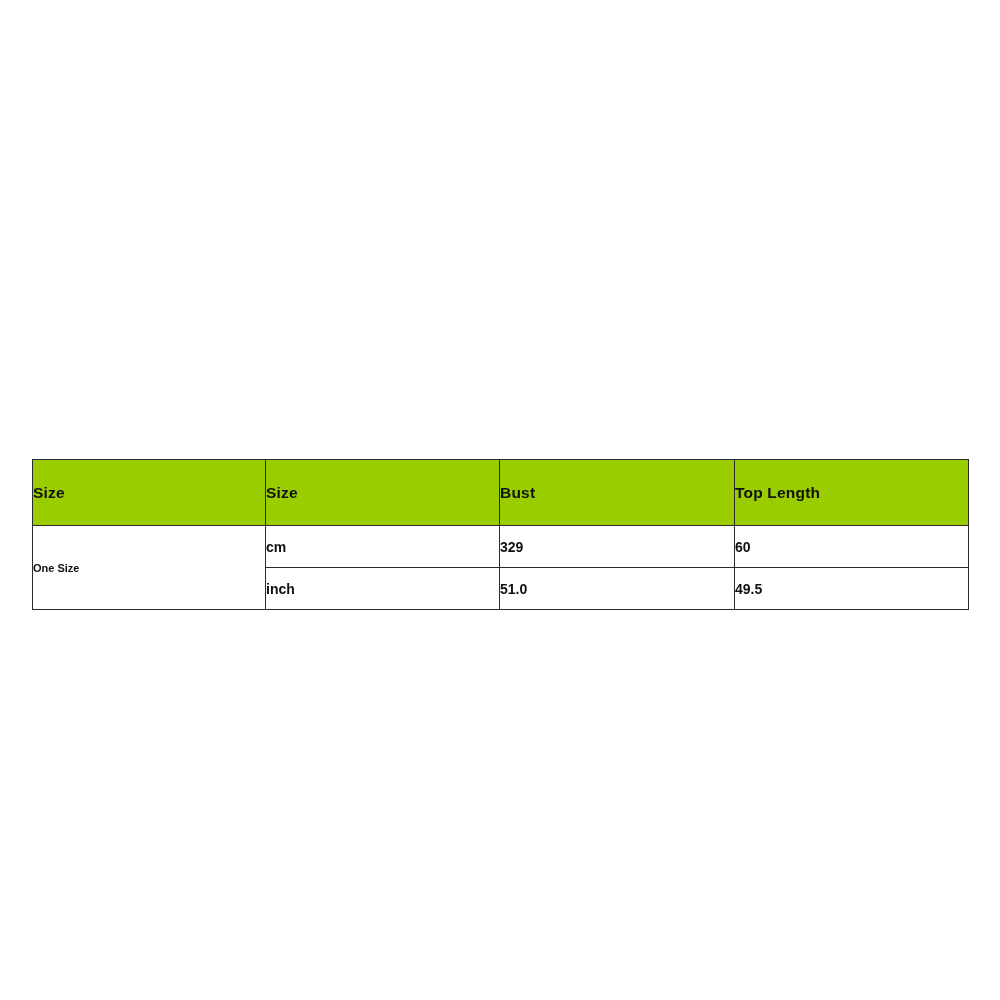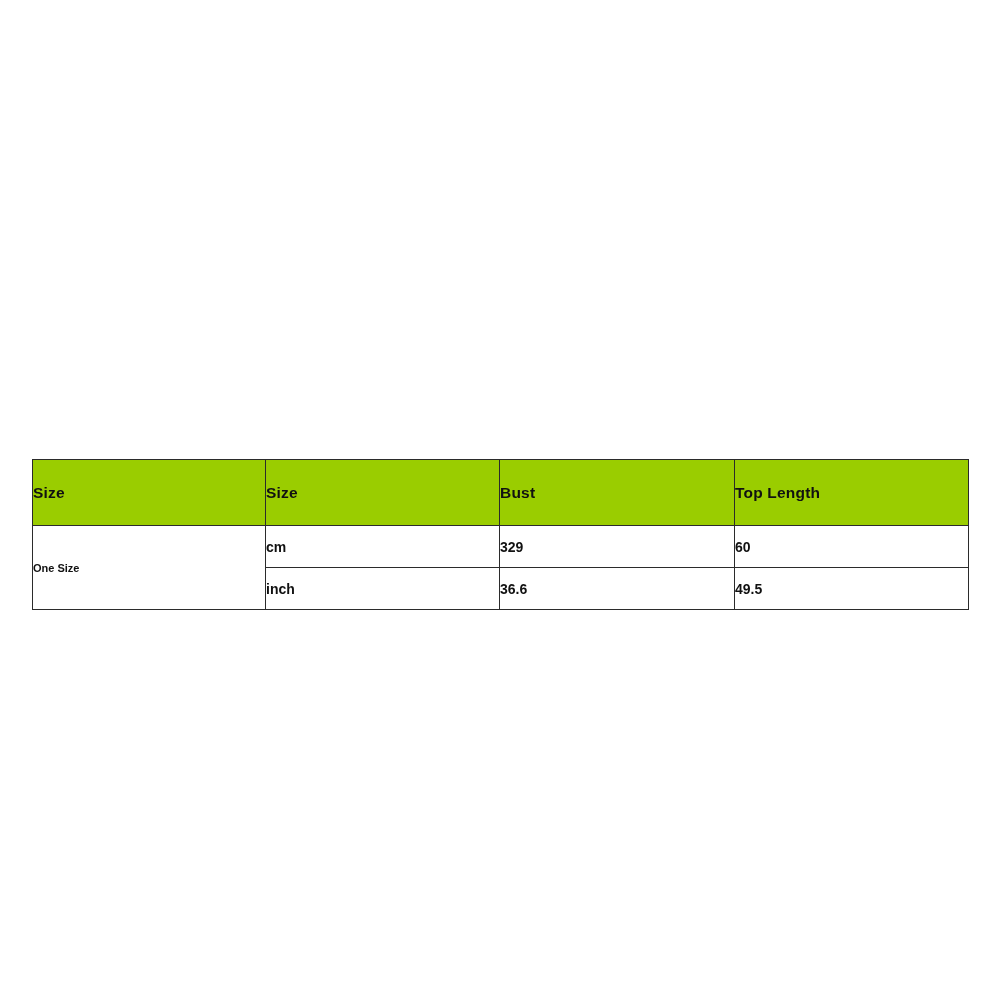--- a/index.html
+++ b/index.html
@@ -83,18 +83,18 @@
     </thead>
     <tbody>
       <tr>
         <td class="size-cell" rowspan="2">One Size</td>
         <td>cm</td>
         <td>329</td>
         <td>60</td>
       </tr>
       <tr>
         <td>inch</td>
-        <td>36.6</td>
+        <td>51.0</td>
         <td>49.5</td>
       </tr>
     </tbody>
   </table>
 </div>
 
 </body></html>

